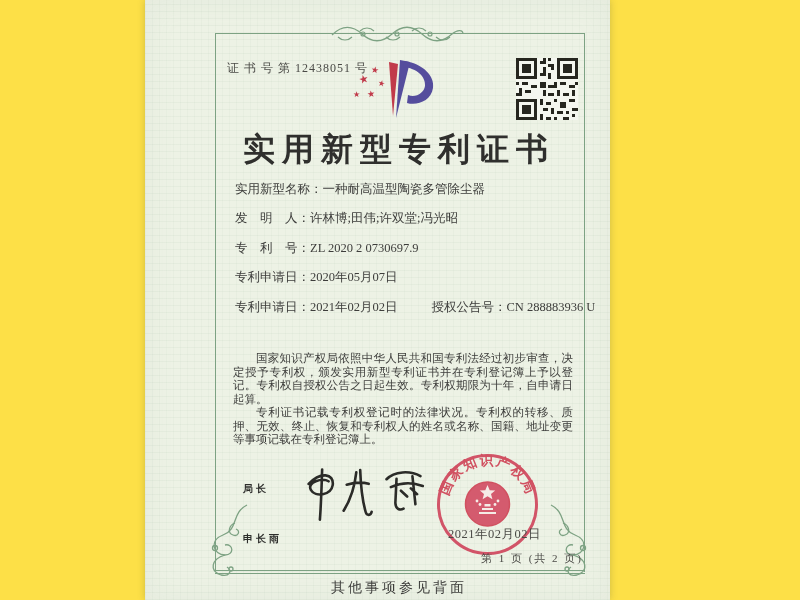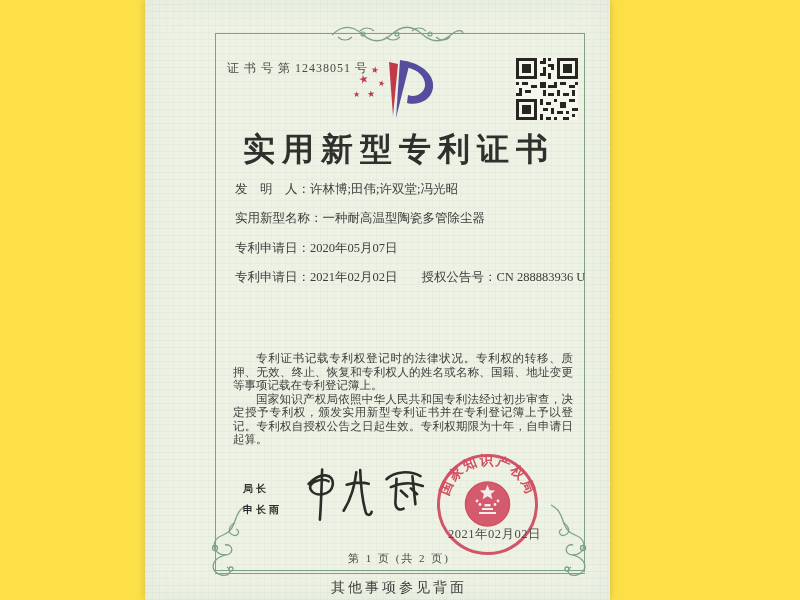--- a/index.html
+++ b/index.html
@@ -16,29 +16,29 @@
          border:1.5px solid #7da283;border-bottom:4px double #7da283;}
   .cert-no{position:absolute;left:82px;top:60px;font-size:12px;color:#4a4a46;letter-spacing:1px;}
   .logo{position:absolute;left:198px;top:52px;width:92px;height:76px;}
   .qr{position:absolute;left:371px;top:58px;width:62px;height:62px;}
   .title{position:absolute;left:70px;top:128px;width:368px;text-align:center;
          font-size:32px;font-weight:700;letter-spacing:7px;color:#2f2f2d;}
   .fields{position:absolute;left:90px;top:181px;width:340px;font-size:12.5px;color:#3d3d3b;}
   .field-row{margin-bottom:12.4px;white-space:nowrap;}
   .field-row .lb{color:#3d3d3b;}
   .field-row .val{color:#3d3d3b;}
-  .pair2{margin-left:24px;}
+  .pair2{margin-left:34px;}
   .paras{position:absolute;left:88px;top:352px;width:340px;font-size:11.5px;line-height:13.5px;
          color:#3e3e3c;text-align:justify;}
   .paras p{margin:0;text-indent:2em;}
   .sign-label{position:absolute;left:98px;font-size:10px;color:#2e2e2c;letter-spacing:3px;font-weight:700;}
   .sig{position:absolute;left:150px;top:460px;width:140px;height:66px;transform:rotate(-2deg);}
   .seal{position:absolute;left:290px;top:452px;width:105px;height:105px;opacity:0.93;}
   .seal-date{position:absolute;left:303px;top:526px;font-size:12.5px;color:#4a4a46;letter-spacing:0.5px;}
-  .page-note{position:absolute;left:70px;top:551px;width:368px;text-align:center;font-size:11px;color:#4a4a46;letter-spacing:2px;}
+  .page-note{position:absolute;left:70px;top:551px;width:368px;text-align:right;font-size:11px;color:#4a4a46;letter-spacing:2px;}
   .back-note{position:absolute;left:70px;top:579px;width:368px;text-align:center;font-size:14px;color:#3e3e3c;letter-spacing:3px;}
   .top-orn{position:absolute;left:185px;top:21px;width:135px;height:26px;}
   .fl-bl{position:absolute;left:56px;top:503px;width:50px;height:75px;}
   .fl-br{position:absolute;left:402px;top:503px;width:50px;height:75px;transform:scaleX(-1);}
 </style>
 </head>
 <body>
 
 <div class="scan">
   <div class="paper">
@@ -138,40 +138,43 @@
           <rect x="13" y="20" width="1" height="1"></rect>
         <rect x="16" y="20" width="2" height="1"></rect>
           <rect x="19" y="19" width="1" height="1"></rect>
       </g>
     </svg>
 
     <div class="title">实用新型专利证书</div>
 
     <div class="fields">
       <div class="field-row">
+        <span class="lb">实用新型名称：</span><span class="val">一种耐高温型陶瓷多管除尘器</span>
+      </div>
+      <div class="field-row">
         <span class="lb">发　明　人：</span><span class="val">许林博;田伟;许双堂;冯光昭</span>
       </div>
       <div class="field-row">
-        <span class="lb">实用新型名称：</span><span class="val">一种耐高温型陶瓷多管除尘器</span>
+        <span class="lb">专　利　号：</span><span class="val">ZL 2020 2 0730697.9</span>
       </div>
       <div class="field-row">
         <span class="lb">专利申请日：</span><span class="val">2020年05月07日</span>
       </div>
       <div class="field-row">
         <span class="lb">专利申请日：</span><span class="val">2021年02月02日</span><span class="lb pair2">授权公告号：</span><span class="val">CN 288883936 U</span>
       </div>
     </div>
 
     <div class="paras">
+      <p>国家知识产权局依照中华人民共和国专利法经过初步审查，决定授予专利权，颁发实用新型专利证书并在专利登记簿上予以登记。专利权自授权公告之日起生效。专利权期限为十年，自申请日起算。</p>
       <p>专利证书记载专利权登记时的法律状况。专利权的转移、质押、无效、终止、恢复和专利权人的姓名或名称、国籍、地址变更等事项记载在专利登记簿上。</p>
-      <p>国家知识产权局依照中华人民共和国专利法经过初步审查，决定授予专利权，颁发实用新型专利证书并在专利登记簿上予以登记。专利权自授权公告之日起生效。专利权期限为十年，自申请日起算。</p>
     </div>
 
     <div class="sign-label" style="top:482px;">局长</div>
-    <div class="sign-label" style="top:503px;">申长雨</div>
+    <div class="sign-label" style="top:532px;">申长雨</div>
     <svg class="sig" viewBox="0 0 140 66">
       <g stroke="#2b2b28" stroke-width="2.6" fill="none" stroke-linecap="round">
         <path d="M14 22 C26 10,40 12,38 24 C36 34,20 36,16 28 C12 20,28 16,34 20 M28 8 C27 22,26 40,24 58"></path>
         <path d="M62 12 C60 26,56 38,48 50 M52 24 C60 22,68 22,74 24 M66 10 C66 24,67 40,70 52 C71 56,75 56,76 52"></path>
         <path d="M92 20 C100 12,116 12,126 18 M96 28 C106 24,118 24,128 28 M102 20 L100 44 C100 50,104 52,108 50 M118 18 L120 46 M106 32 l6 6 M116 30 l6 6"></path>
       </g>
     </svg>
 
     <svg class="seal" viewBox="0 0 105 105">
       <circle cx="52.5" cy="52.5" r="49" fill="none" stroke="#d0495f" stroke-width="3"></circle>

